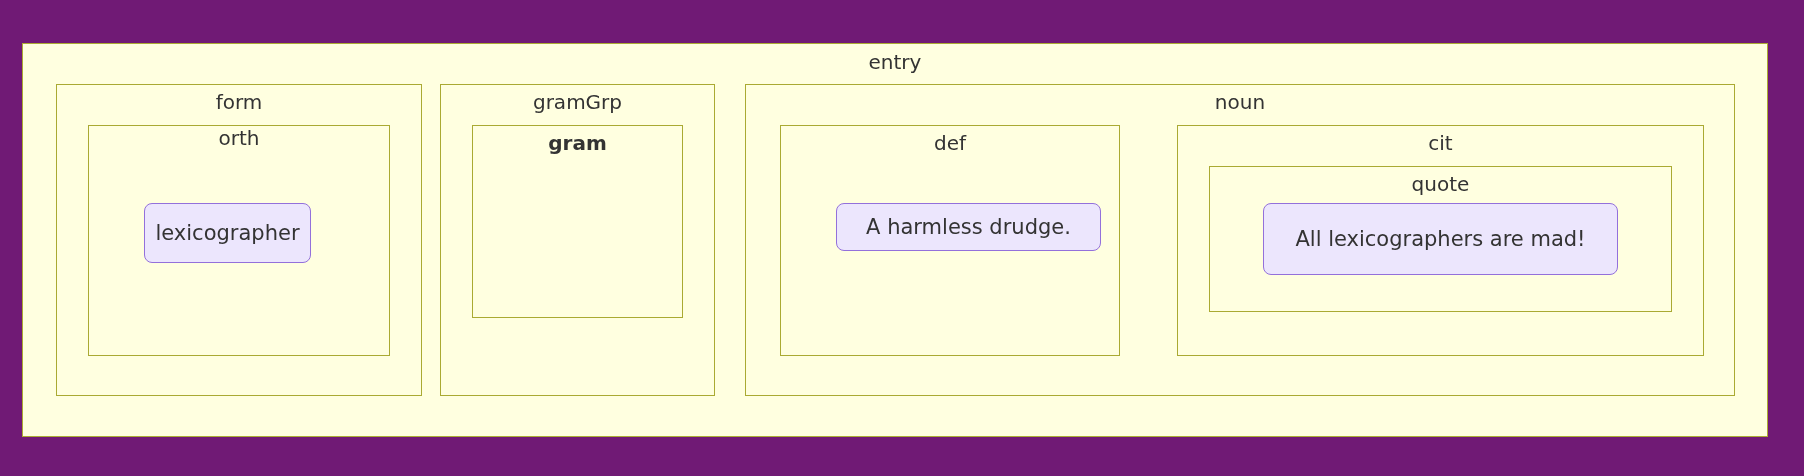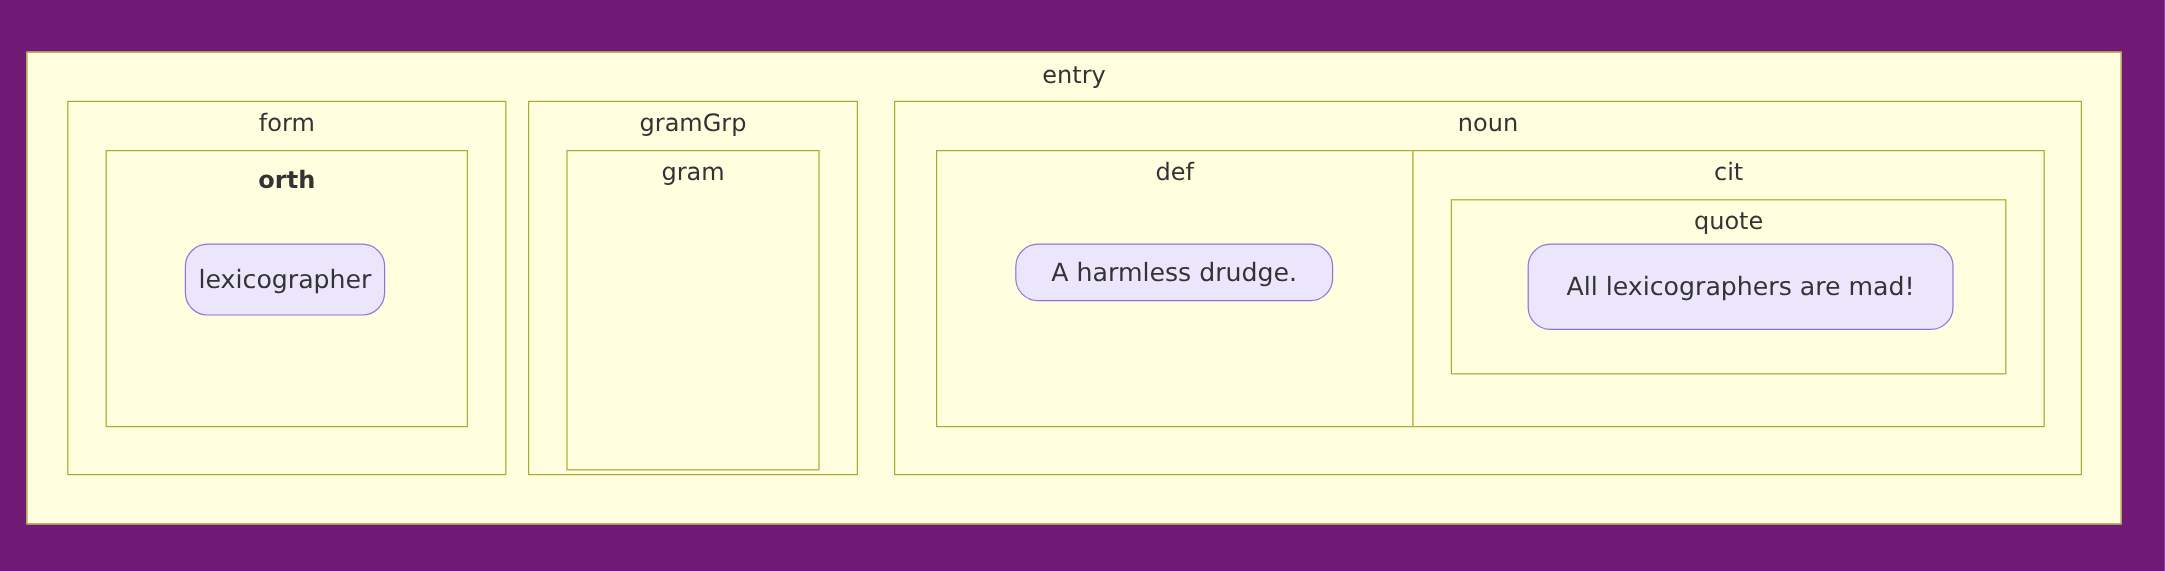--- a/index.html
+++ b/index.html
@@ -42,60 +42,59 @@
     white-space: nowrap;
     pointer-events: none;
   }
 
   
   .node {
     position: absolute;
     box-sizing: border-box;
     background: #ece6fd;
     border: 1.6px solid #9370db;
-    border-radius: 19px;
+    border-radius: 8px;
     display: flex;
     align-items: center;
     justify-content: center;
     font-size: 21px;
     line-height: 24px;
     color: #333333;
     white-space: nowrap;
     padding: 0 14px;
-    margin-left: 10px;
   }
 
   
 
   
   #c-entry      { left: 22px;   top: 43px;   width: 1746px; height: 394px; }
   #l-entry      { top: 6px; }
 
   
   #c-form       { left: 56px;   top: 84px;   width: 366px;  height: 312px; }
   #l-form       { top: 5px; }
   
   #c-orth       { left: 88px;   top: 125px;  width: 302px;  height: 231px; }
-  #l-orth       { top: 12px; font-weight: bold; }
+  #l-orth       { top: 0; }
   #n-orth       { left: 144px;  top: 203px;  width: 167px;  height: 60px; }
 
   
   #c-gramgrp    { left: 440px;  top: 84px;   width: 275px;  height: 312px; }
   #l-gramgrp    { top: 5px; }
   
-  #c-gram       { left: 472px;  top: 125px;  width: 211px;  height: 267px; }
+  #c-gram       { left: 472px;  top: 125px;  width: 211px;  height: 193px; font-weight: bold; }
   #l-gram       { top: 5px; }
   #n-gram       { left: 526px;  top: 203px;  width: 101px;  height: 60px; }
 
   
   #c-sense      { left: 745px;  top: 84px;   width: 990px;  height: 312px; }
   #l-sense      { top: 5px; }
 
   
-  #c-def        { left: 780px;  top: 125px;  width: 398px;  height: 231px; }
+  #c-def        { left: 780px;  top: 125px;  width: 340px;  height: 231px; }
   #l-def        { top: 5px; }
   #n-def        { left: 836px;  top: 203px;  width: 265px;  height: 48px; }
 
   
   #c-cit        { left: 1177px; top: 125px;  width: 527px;  height: 231px; }
   #l-cit        { top: 5px; text-align: center; }
   
   #c-quote      { left: 1209px; top: 166px;  width: 463px;  height: 146px; }
   #l-quote      { top: 5px; }
   #n-quote      { left: 1263px; top: 203px;  width: 355px;  height: 72px; }

